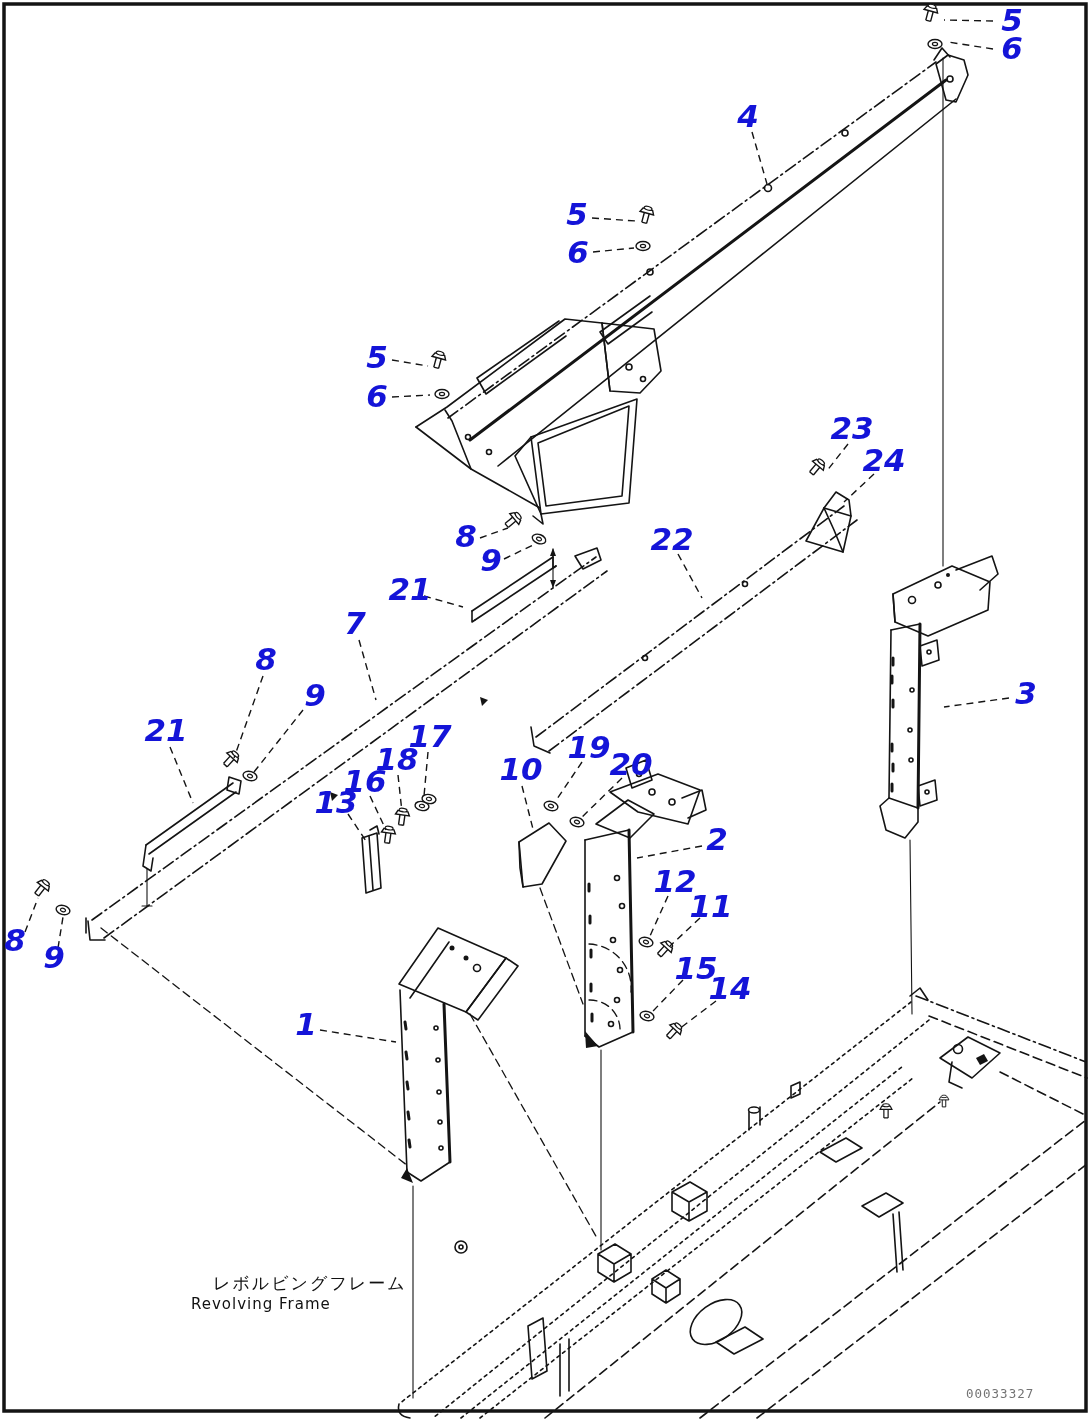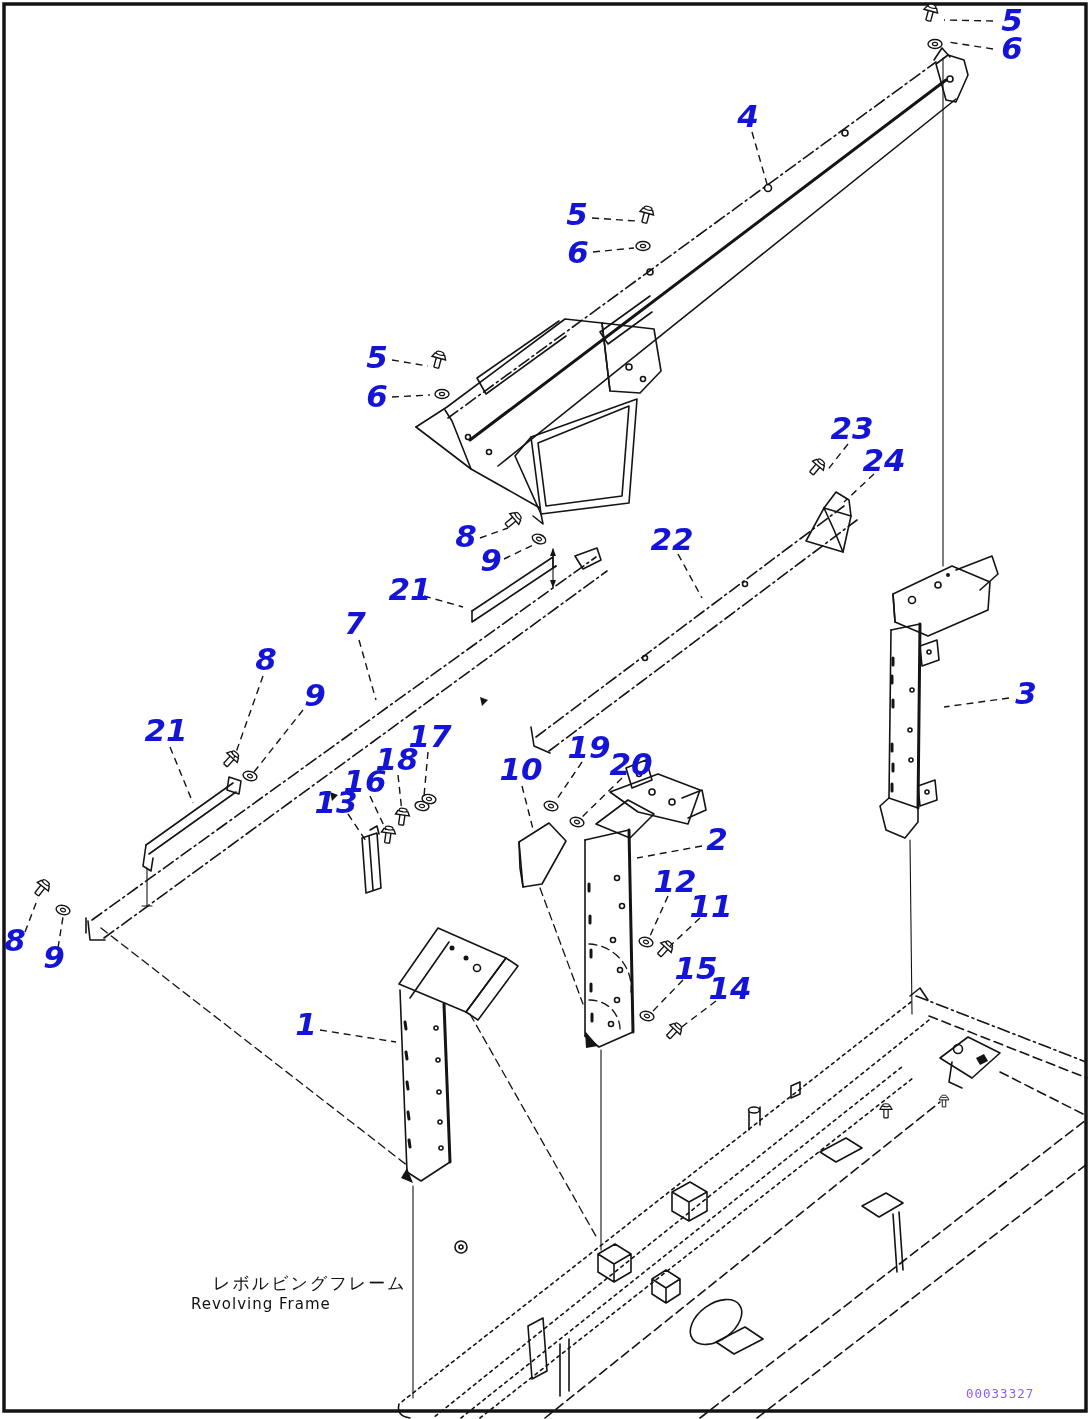--- a/index.html
+++ b/index.html
@@ -14,21 +14,21 @@
   .art .hid{stroke-dasharray:8 5;stroke-width:1.3;}
   .art .dot{stroke-dasharray:3 4;}
   .art .dsh{stroke-dasharray:9 5;}
   .art .fillb{fill:#141414;stroke:none;}
   .leader{fill:none;stroke:#141414;stroke-width:1.4;stroke-dasharray:7 5;}
   .callout{font-family:"DejaVu Sans",sans-serif;font-weight:700;font-style:italic;
            font-size:31px;text-anchor:middle;}
   .cap{position:absolute;color:#111;white-space:nowrap;}
   .cap-jp{left:193px;top:1272px;font-size:17px;letter-spacing:2px;margin-left:20px;}
   .cap-en{left:191px;top:1295px;font-size:15px;letter-spacing:1px;text-align:right;}
-  .dwg-no{position:absolute;left:966px;top:1386px;font-size:12.5px;color:#8b5cf6;
+  .dwg-no{position:absolute;left:966px;top:1386px;font-size:12.5px;color:#737373;
           font-family:"DejaVu Sans Mono",monospace;letter-spacing:1px;}
 </style>
 </head>
 <body>
 
 <div class="page">
 
 <svg id="diagram-svg" width="1090" height="1419" viewBox="0 0 1090 1419">
   <defs>
     <pattern id="mesh" width="5.5" height="5.5" patternUnits="userSpaceOnUse" patternTransform="rotate(32)">

